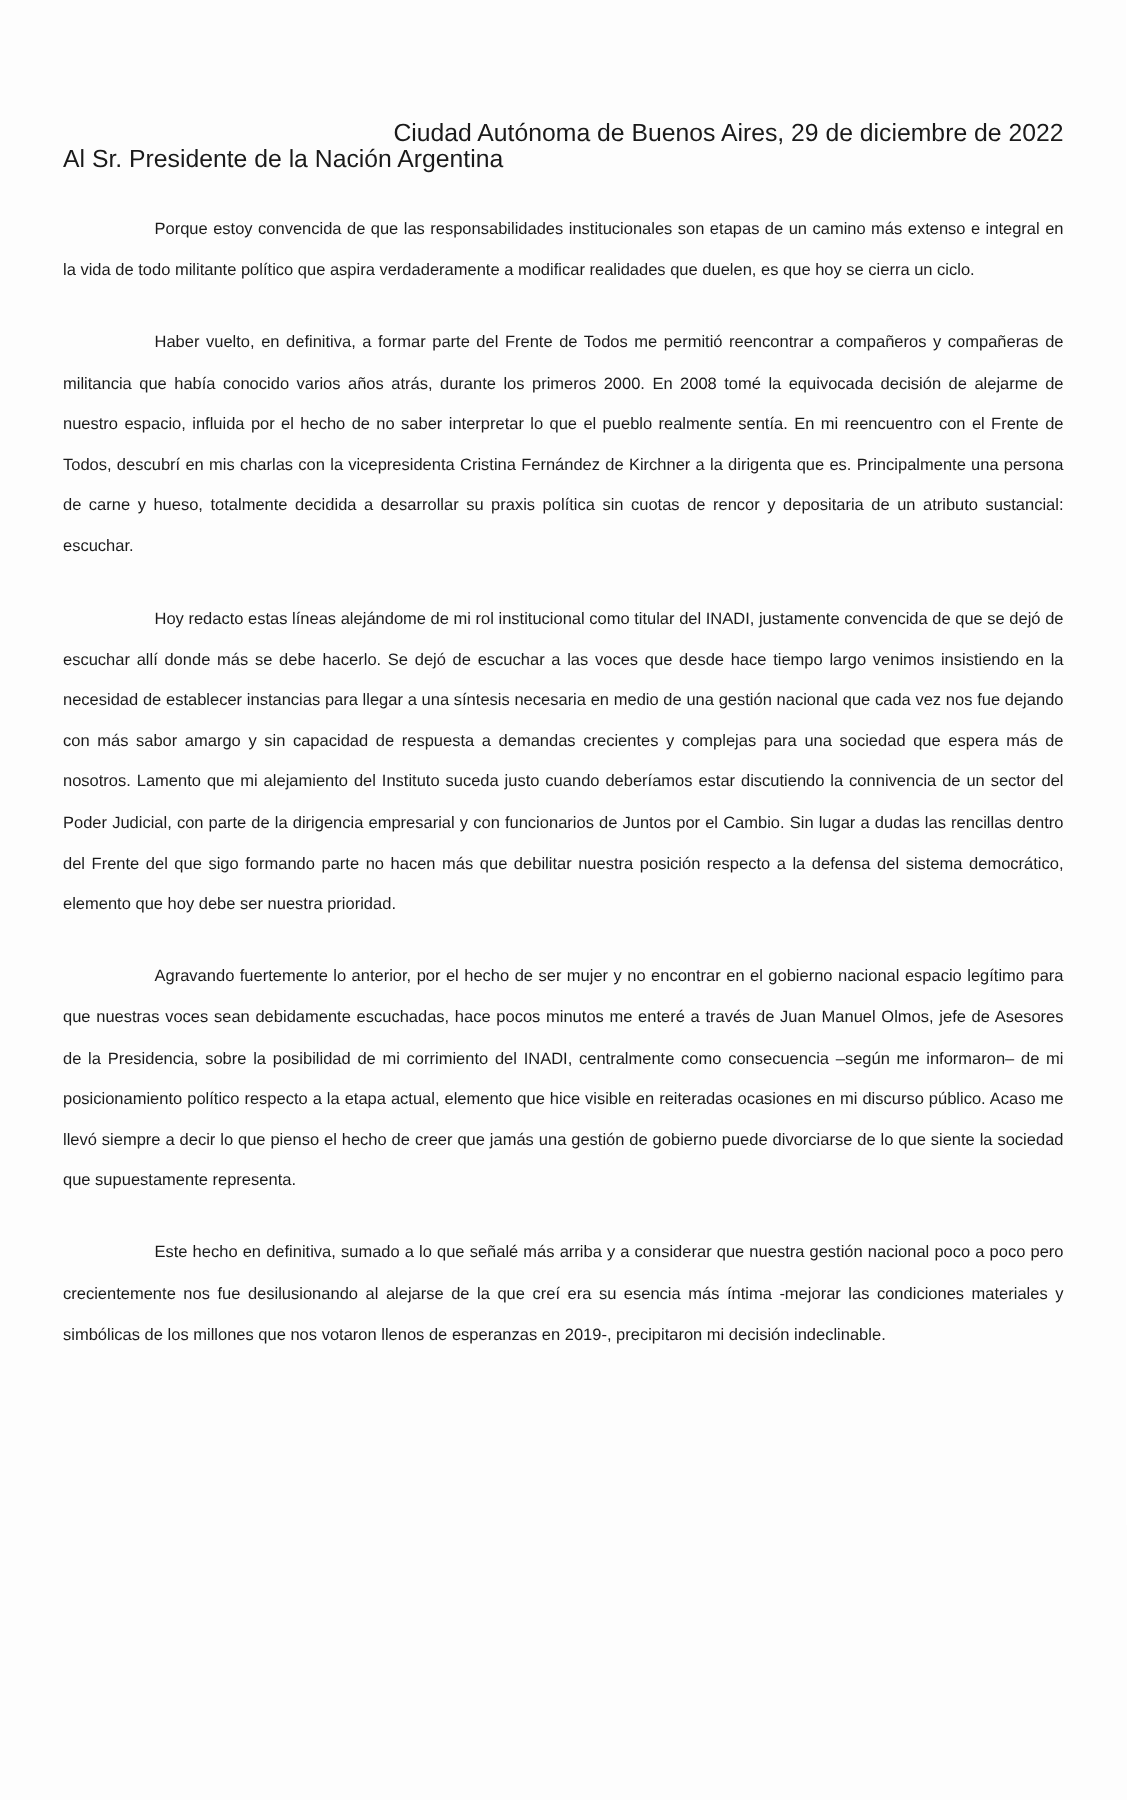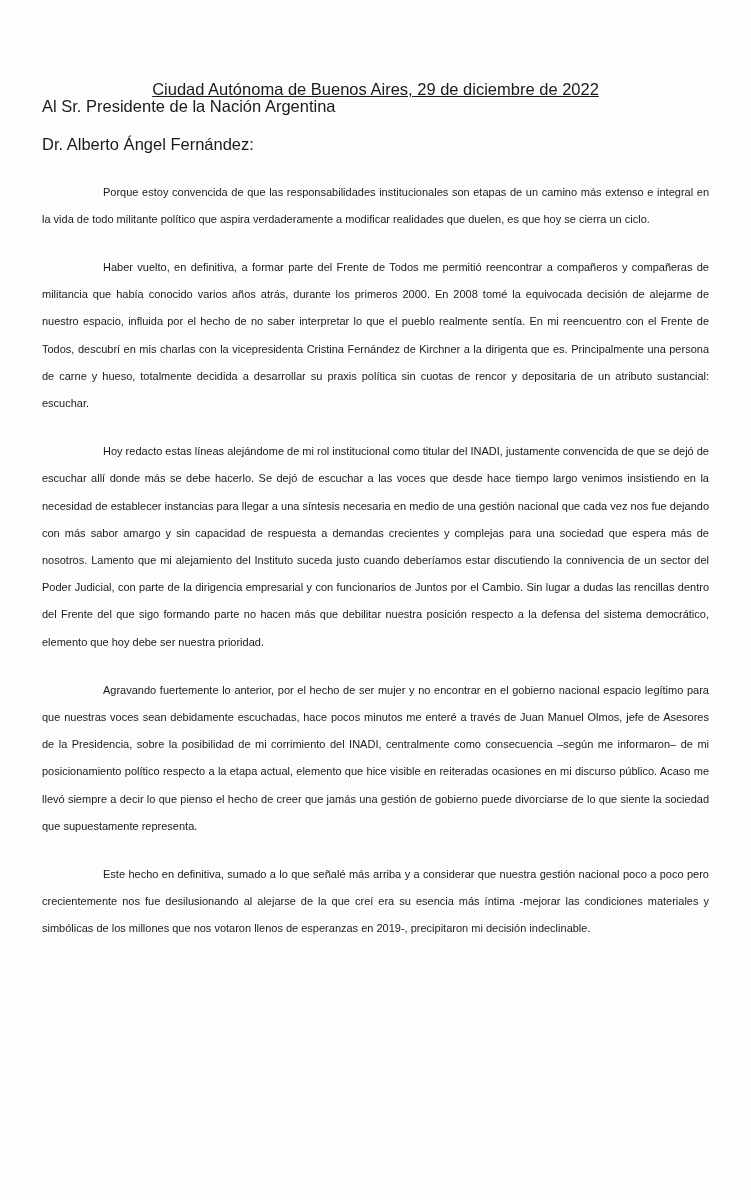--- a/index.html
+++ b/index.html
@@ -25,26 +25,25 @@
     padding: 0;
   }
   .page-inner {
     position: absolute;
     left: 42px;
     top: 0;
     width: 667px; 
   }
   .date-line {
     margin-top: 81px;
-    text-align: center;
+    text-align: right;
     font-size: 16.5px;
     line-height: 1.0;
     letter-spacing: 0.0px;
     white-space: nowrap;
-    text-decoration: underline;
   }
   .addressee-block {
   }
   .addressee-line {
     font-size: 16.5px;
     line-height: 1.0;
     margin-bottom: 22px;
   }
   .addressee-line.second {
     margin-bottom: 0;
@@ -69,21 +68,20 @@
 </head>
 <body>
 
 <div class="page">
   <div class="page-inner">
 
     <div class="date-line">Ciudad Autónoma de Buenos Aires, 29 de diciembre de 2022</div>
 
     <div class="addressee-block">
       <div class="addressee-line">Al Sr. Presidente de la Nación Argentina</div>
-      <div class="addressee-line second">Dr. Alberto Ángel Fernández:</div>
     </div>
 
     <div class="body-block">
       <p class="para">Porque estoy convencida de que las responsabilidades institucionales son etapas de un camino más extenso e integral en la vida de todo militante político que aspira verdaderamente a modificar realidades que duelen, es que hoy se cierra un ciclo.</p>
       <p class="para">Haber vuelto, en definitiva, a formar parte del Frente de Todos me permitió reencontrar a compañeros y compañeras de militancia que había conocido varios años atrás, durante los primeros 2000. En 2008 tomé la equivocada decisión de alejarme de nuestro espacio, influida por el hecho de no saber interpretar lo que el pueblo realmente sentía. En mi reencuentro con el Frente de Todos, descubrí en mis charlas con la vicepresidenta Cristina Fernández de Kirchner a la dirigenta que es. Principalmente una persona de carne y hueso, totalmente decidida a desarrollar su praxis política sin cuotas de rencor y depositaria de un atributo sustancial: escuchar.</p>
       <p class="para">Hoy redacto estas líneas alejándome de mi rol institucional como titular del INADI, justamente convencida de que se dejó de escuchar allí donde más se debe hacerlo. Se dejó de escuchar a las voces que desde hace tiempo largo venimos insistiendo en la necesidad de establecer instancias para llegar a una síntesis necesaria en medio de una gestión nacional que cada vez nos fue dejando con más sabor amargo y sin capacidad de respuesta a demandas crecientes y complejas para una sociedad que espera más de nosotros. Lamento que mi alejamiento del Instituto suceda justo cuando deberíamos estar discutiendo la connivencia de un sector del Poder Judicial, con parte de la dirigencia empresarial y con funcionarios de Juntos por el Cambio. Sin lugar a dudas las rencillas dentro del Frente del que sigo formando parte no hacen más que debilitar nuestra posición respecto a la defensa del sistema democrático, elemento que hoy debe ser nuestra prioridad.</p>
       <p class="para">Agravando fuertemente lo anterior, por el hecho de ser mujer y no encontrar en el gobierno nacional espacio legítimo para que nuestras voces sean debidamente escuchadas, hace pocos minutos me enteré a través de Juan Manuel Olmos, jefe de Asesores de la Presidencia, sobre la posibilidad de mi corrimiento del INADI, centralmente como consecuencia –según me informaron– de mi posicionamiento político respecto a la etapa actual, elemento que hice visible en reiteradas ocasiones en mi discurso público. Acaso me llevó siempre a decir lo que pienso el hecho de creer que jamás una gestión de gobierno puede divorciarse de lo que siente la sociedad que supuestamente representa.</p>
       <p class="para">Este hecho en definitiva, sumado a lo que señalé más arriba y a considerar que nuestra gestión nacional poco a poco pero crecientemente nos fue desilusionando al alejarse de la que creí era su esencia más íntima -mejorar las condiciones materiales y simbólicas de los millones que nos votaron llenos de esperanzas en 2019-, precipitaron mi decisión indeclinable.</p>
     </div>
 

